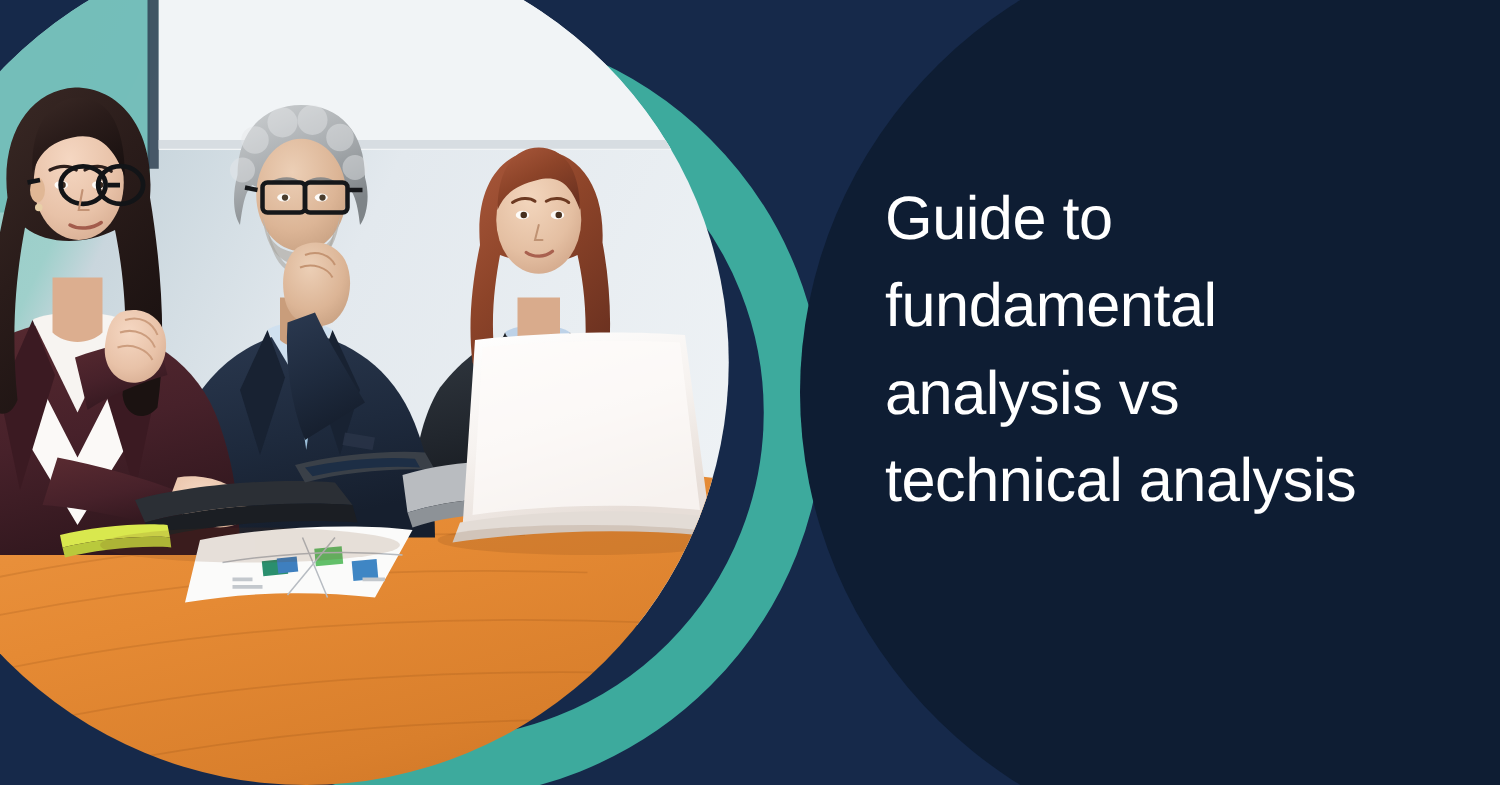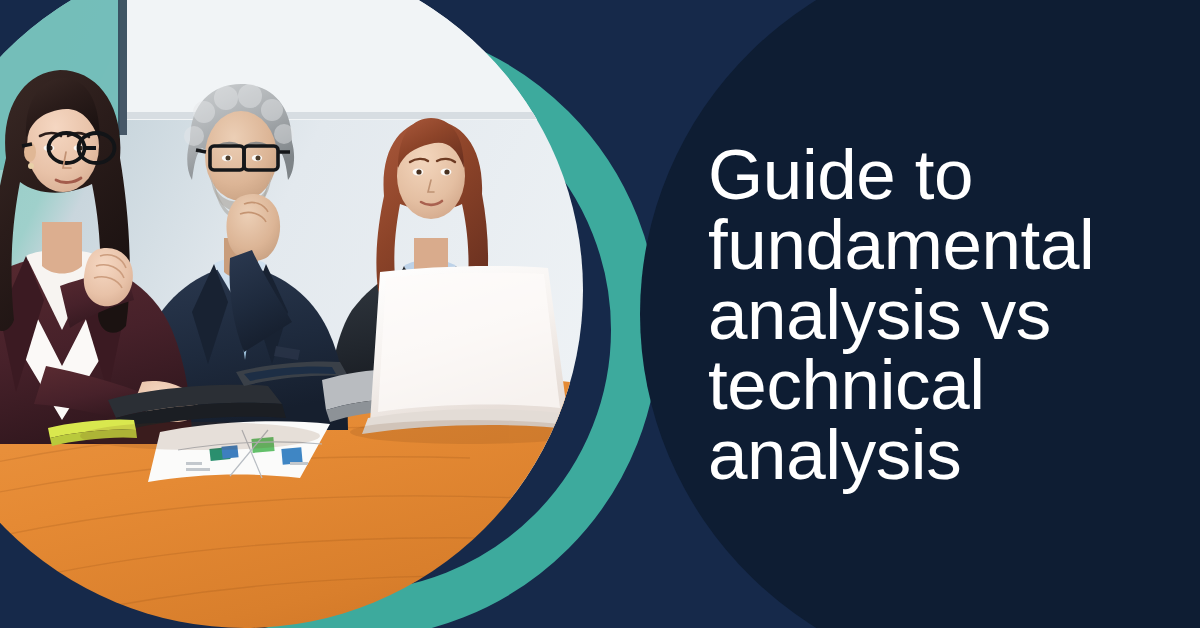--- a/index.html
+++ b/index.html
@@ -21,21 +21,21 @@
   
   #headline-block {
     position:absolute;
     left:708px;
     top:140px;
     width:430px;
     z-index:40;
   }
   #headline {
     color:#ffffff;
-    font-size:71px;
+    font-size:49px;
     line-height:70px;
     font-weight:400;
     letter-spacing:-0.4px;
     font-family:"Liberation Sans", sans-serif;
     white-space:pre-line;
   }
 </style>
 </head>
 <body>
 

